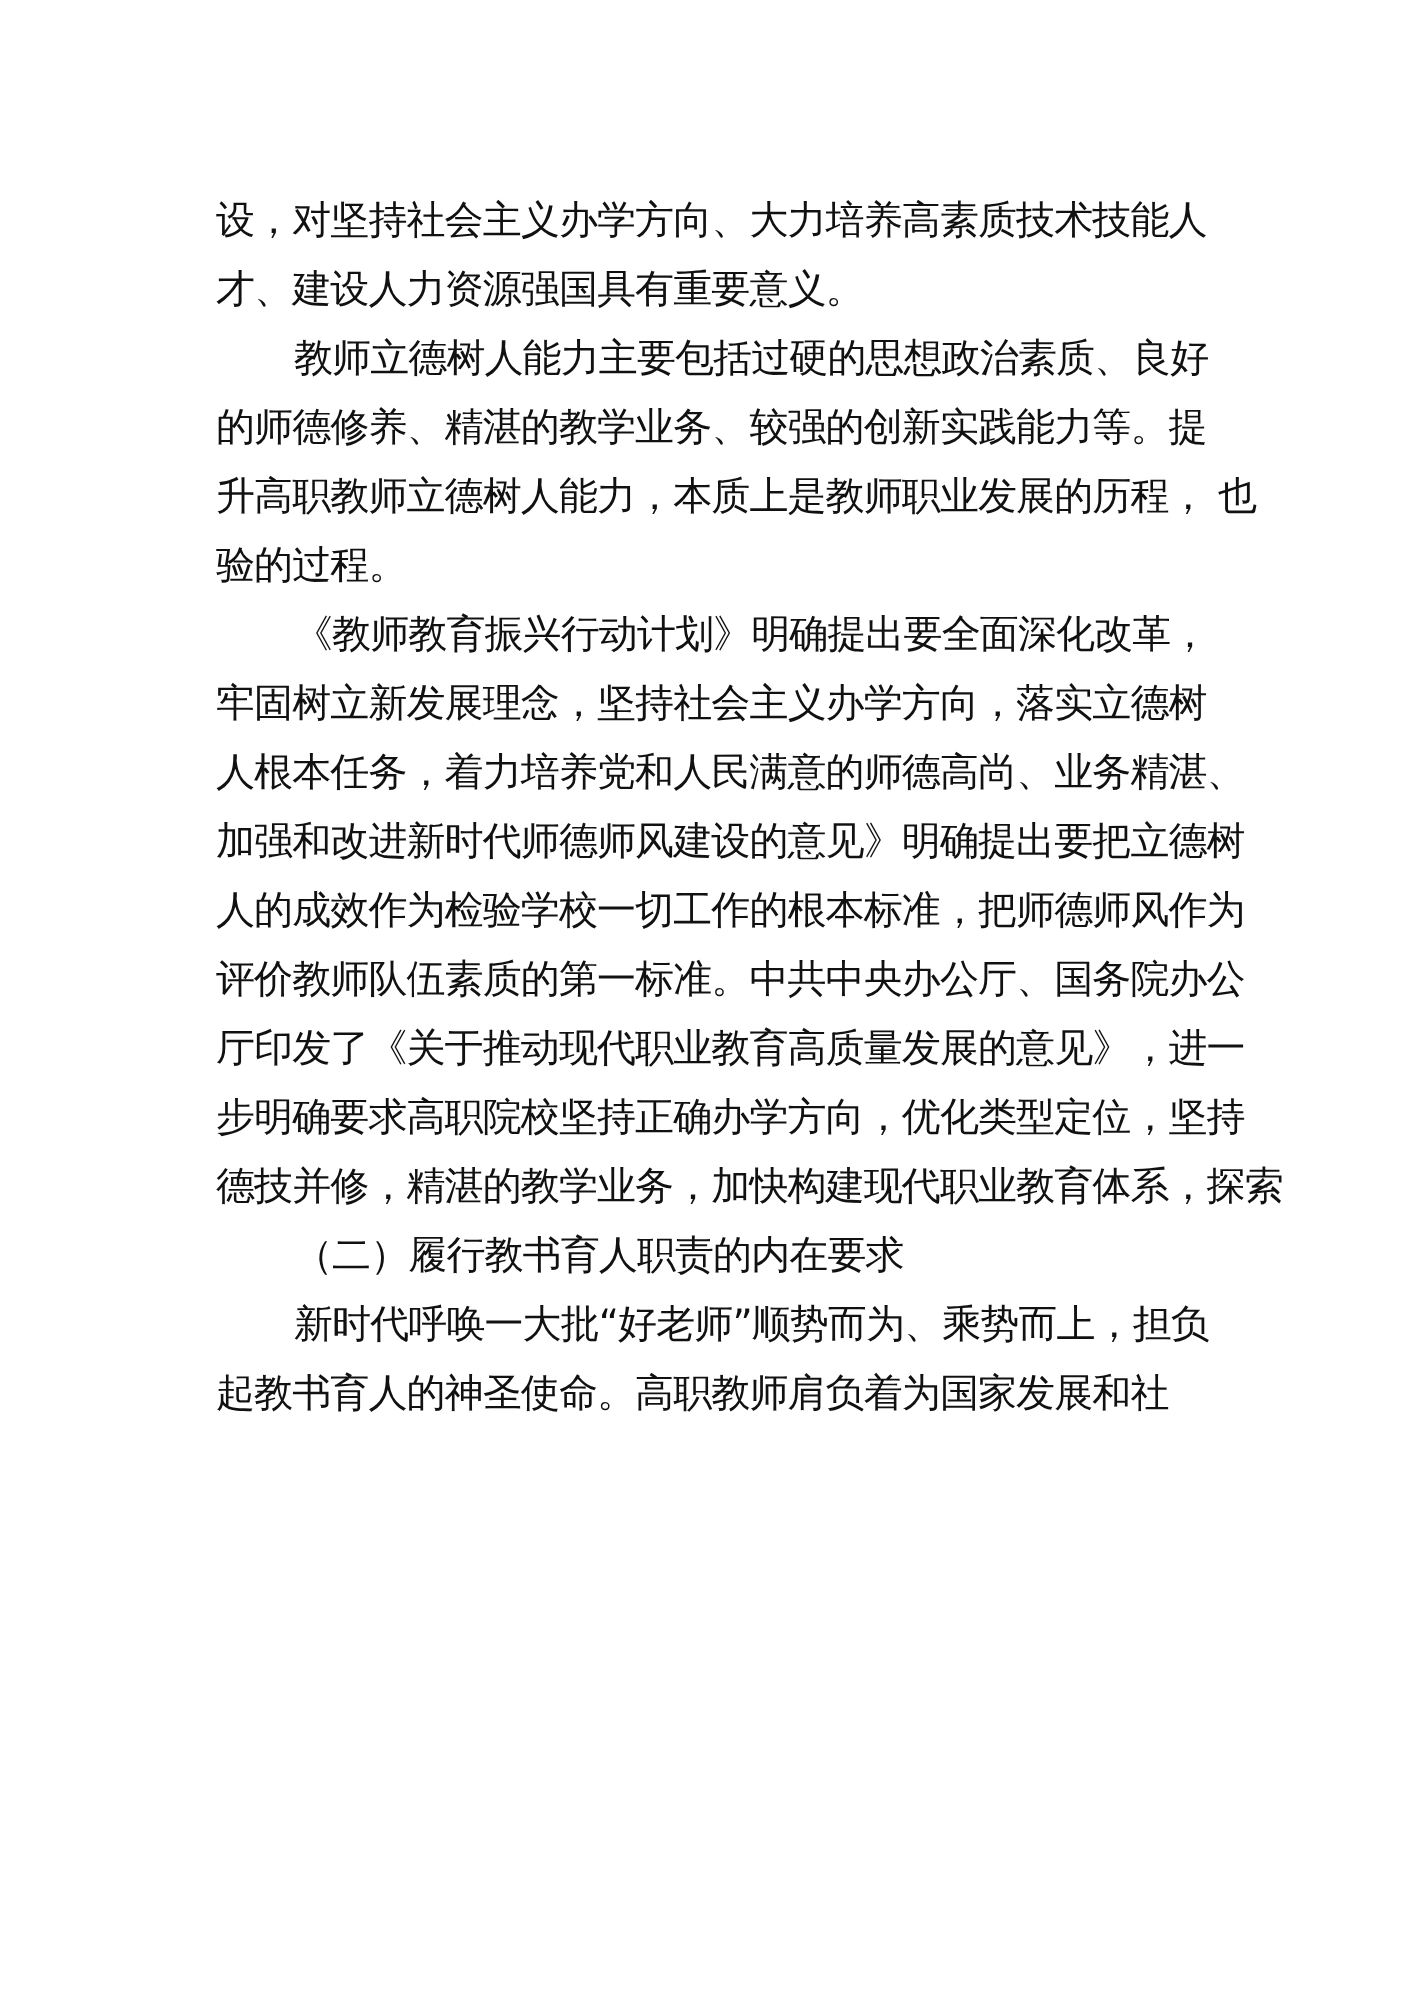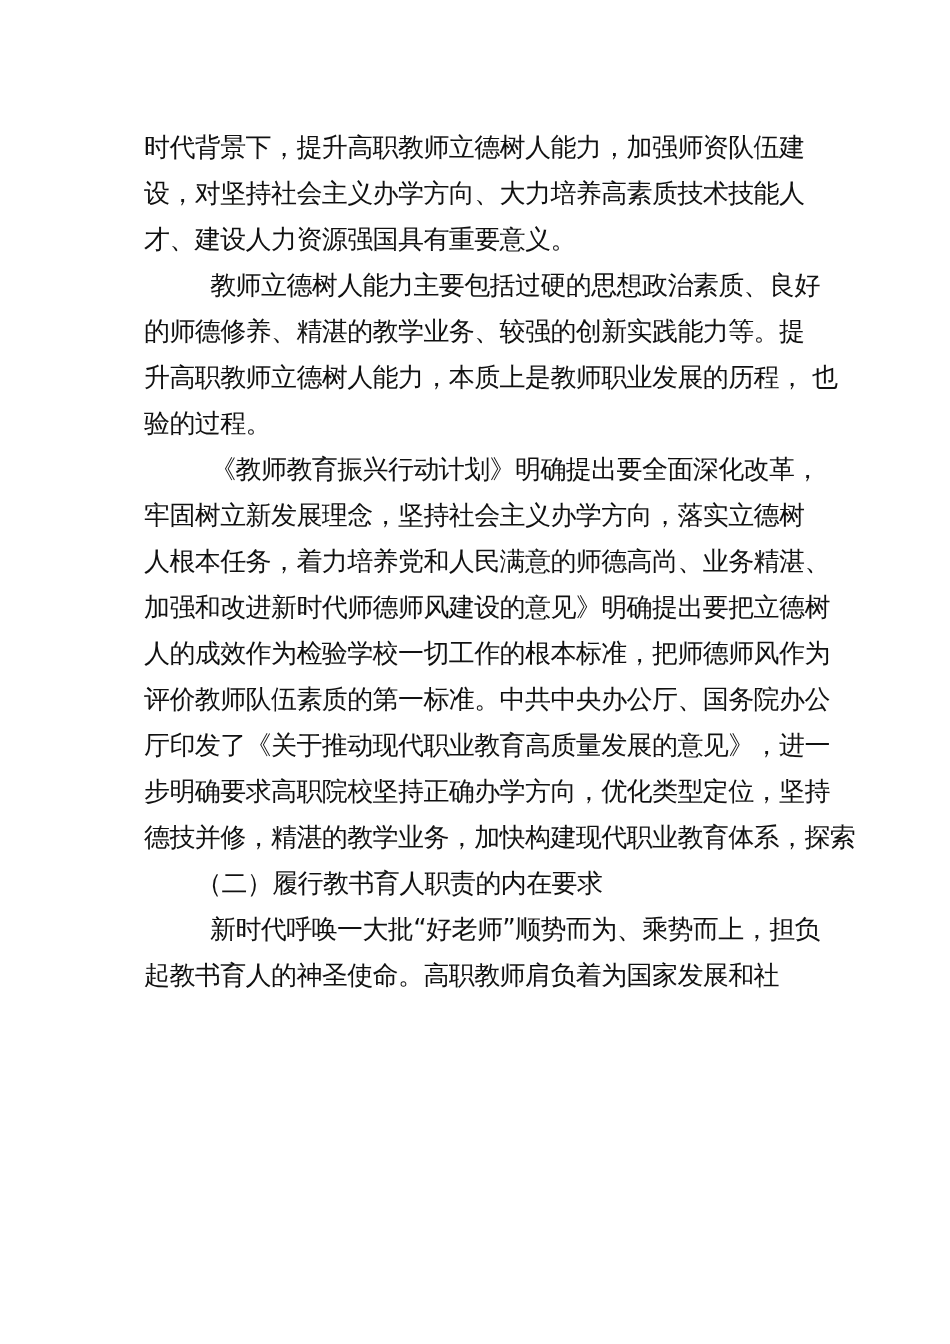--- a/index.html
+++ b/index.html
@@ -35,29 +35,27 @@
     line-height: 46px;
     font-size: 26px;
     white-space: nowrap;
     letter-spacing: -0.6px;
   }
   .indent-heading {
     padding-left: 52px;
   }
   .indent-para {
     padding-left: 52px;
-    text-align: center;
   }
 </style>
 </head>
 <body>
 
 <div class="page">
   <div class="text-block">
-    <span class="line">时代背景下，提升高职教师立德树人能力，加强师资队伍建</span>
     <span class="line">设，对坚持社会主义办学方向、大力培养高素质技术技能人</span>
     <span class="line">才、建设人力资源强国具有重要意义。</span>
     <span class="line indent-para">教师立德树人能力主要包括过硬的思想政治素质、良好</span>
     <span class="line">的师德修养、精湛的教学业务、较强的创新实践能力等。提</span>
     <span class="line">升高职教师立德树人能力，本质上是教师职业发展的历程， 也</span>
     <span class="line">验的过程。</span>
     <span class="line indent-para">《教师教育振兴行动计划》明确提出要全面深化改革，</span>
     <span class="line">牢固树立新发展理念，坚持社会主义办学方向，落实立德树</span>
     <span class="line">人根本任务，着力培养党和人民满意的师德高尚、业务精湛、</span>
     <span class="line">加强和改进新时代师德师风建设的意见》明确提出要把立德树</span>

